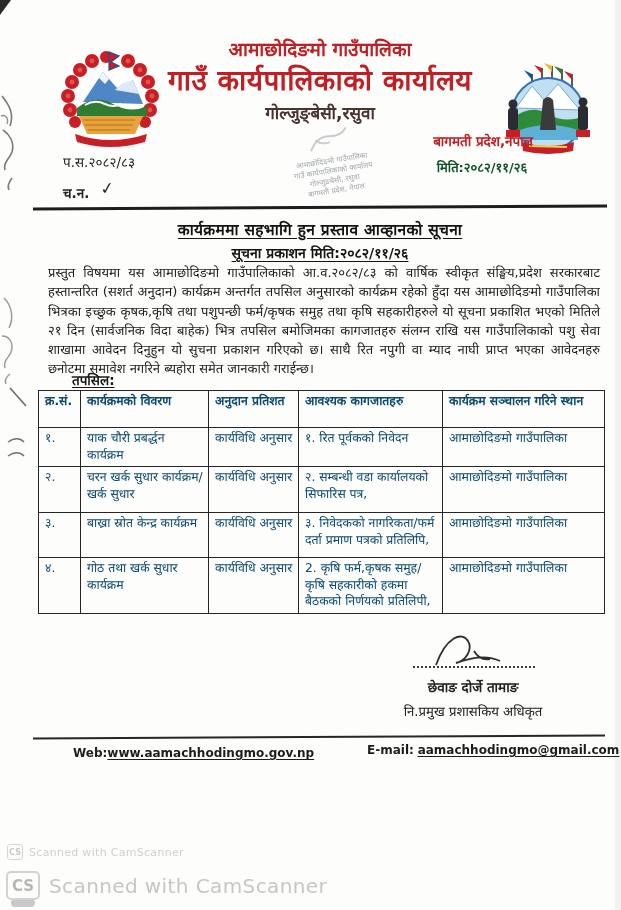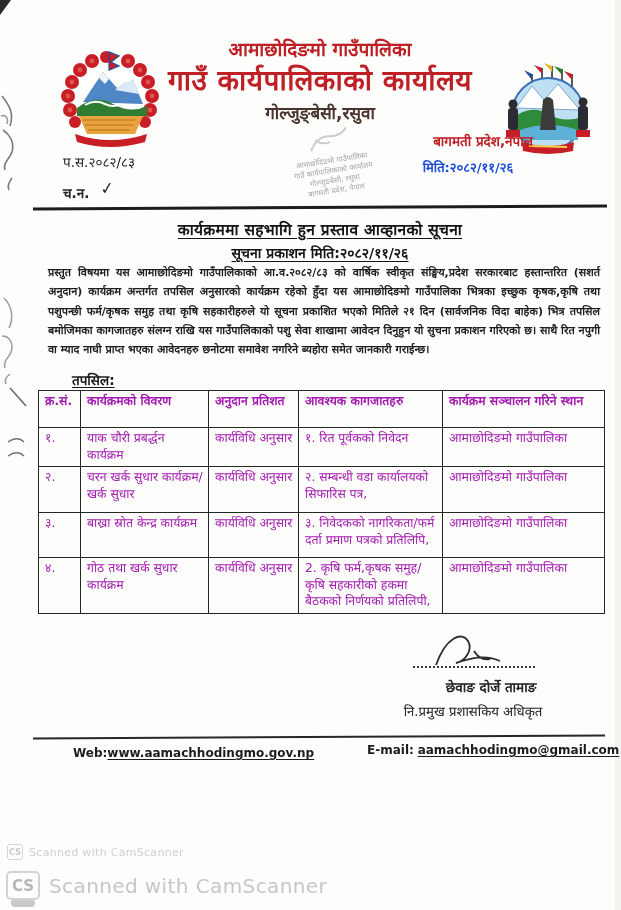--- a/index.html
+++ b/index.html
@@ -12,54 +12,54 @@
   .abs{position:absolute;}
   
   .muni-name{left:150px;top:36px;width:340px;text-align:center;
     font-size:19px;font-weight:bold;color:#bf2026;}
   .office-name{left:120px;top:60px;width:400px;text-align:center;
     font-size:28px;font-weight:bold;color:#bf2026;letter-spacing:.5px;}
   .address{left:180px;top:101px;width:280px;text-align:center;
     font-size:17px;font-weight:bold;color:#4a342e;}
   .province{left:408px;top:132px;width:150px;text-align:center;
     font-size:13.5px;font-weight:bold;color:#bf2026;}
-  .hdr-date{left:398px;top:158px;width:140px;text-align:center;
-    font-size:13px;font-weight:bold;color:#1d4ed8;}
+  .hdr-date{left:412px;top:158px;width:140px;text-align:center;
+    font-size:13px;font-weight:bold;color:#14532d;}
   .ps-no{left:63px;top:153px;font-size:13.5px;font-weight:normal;color:#232323;}
   .chn{left:63px;top:184px;font-size:13.5px;font-weight:bold;color:#232323;}
   .chk{left:100px;top:178px;font-size:17px;color:#2a2a2a;transform:rotate(-8deg);}
   
   .stamp{left:262px;top:128px;width:140px;text-align:center;
     transform:rotate(-9deg);color:#8a9097;opacity:.8;}
   .stamp div{font-size:7.5px;line-height:10px;white-space:nowrap;}
   .stamp svg{display:block;margin:0 auto 2px auto;opacity:.8;}
   
   .rule-top{left:33px;top:206px;width:574px;height:2.5px;background:#1d1d1d;transform:rotate(-.3deg);}
   .rule-footer{left:33px;top:736px;width:572px;height:1.8px;background:#272727;transform:rotate(-.3deg);}
   
   .n-title{left:90px;top:218px;width:460px;text-align:center;
     font-size:15.5px;font-weight:bold;color:#141414;
     text-decoration:underline;text-underline-offset:3px;letter-spacing:.3px;}
   .n-sub{left:90px;top:243px;width:460px;text-align:center;
     font-size:14px;font-weight:bold;color:#141414;
     text-decoration:underline;text-underline-offset:3px;}
-  .n-body{left:48px;top:263px;width:552px;font-size:11px;line-height:19.3px;
-    text-align:justify;color:#1e1e1e;font-weight:700;}
+  .n-body{left:48px;top:263px;width:552px;font-size:13px;line-height:19.3px;
+    text-align:justify;color:#1e1e1e;font-weight:400;}
   .tapasil{left:72px;top:371px;font-size:13.5px;font-weight:bold;
     text-decoration:underline;text-underline-offset:2px;color:#191919;text-align:right;}
   
   table.notice{position:absolute;left:38px;top:390px;border-collapse:collapse;
-    table-layout:fixed;width:566px;font-size:12.3px;line-height:16.5px;color:#a21caf;padding-left:10px;}
+    table-layout:fixed;width:566px;font-size:12.3px;line-height:16.5px;color:#0c4a6e;padding-left:10px;}
   table.notice th,table.notice td{border:1.6px solid #262626;vertical-align:top;
     padding:2px 5px 3px 6px;text-align:left;font-weight:500;}
   table.notice th{font-weight:bold;}
   
   .sig-squiggle{left:428px;top:631px;}
   .sig-dots{left:413px;top:644px;width:122px;border-bottom:2.4px dotted #3a3a3a;height:22px;}
-  .sig-name{left:406px;top:678px;width:170px;text-align:center;font-size:13.5px;
+  .sig-name{left:388px;top:678px;width:170px;text-align:center;font-size:13.5px;
     font-weight:600;color:#222;}
   .sig-role{left:378px;top:702px;width:190px;text-align:center;font-size:13.2px;
     font-weight:500;color:#222;}
   
   .f-web{left:73px;top:746px;font-size:12px;color:#1d1d1d;}
   .f-email{left:367px;top:743px;font-size:12px;color:#1d1d1d;}
   .f-label{font-weight:bold;}
   .f-link{font-weight:600;text-decoration:underline;text-underline-offset:2px;}
   
   .wm-small{left:7px;top:844px;display:flex;align-items:center;gap:6px;color:#cfcfcf;}

